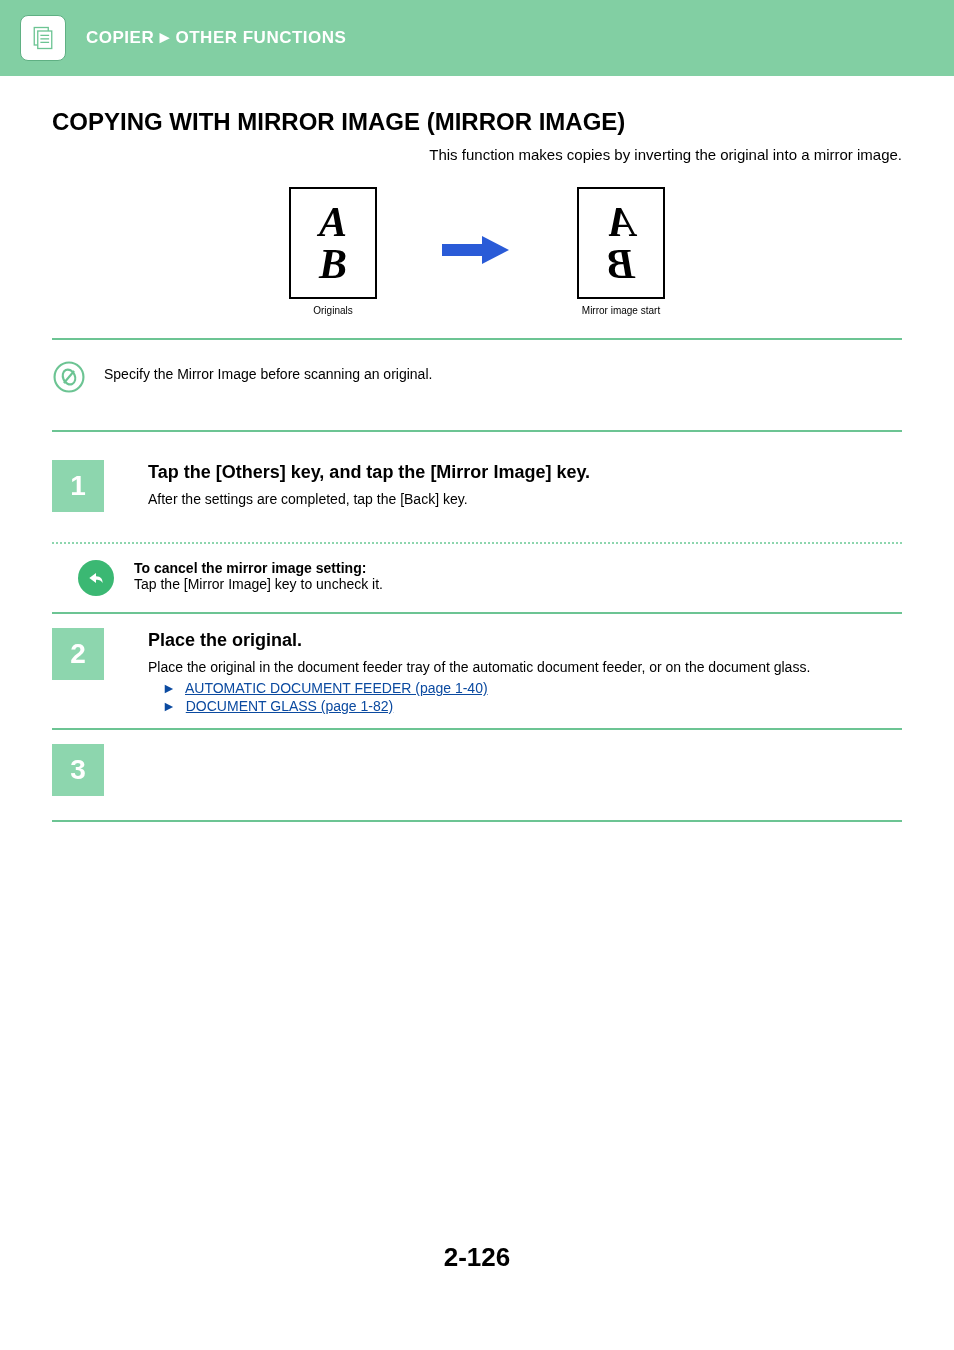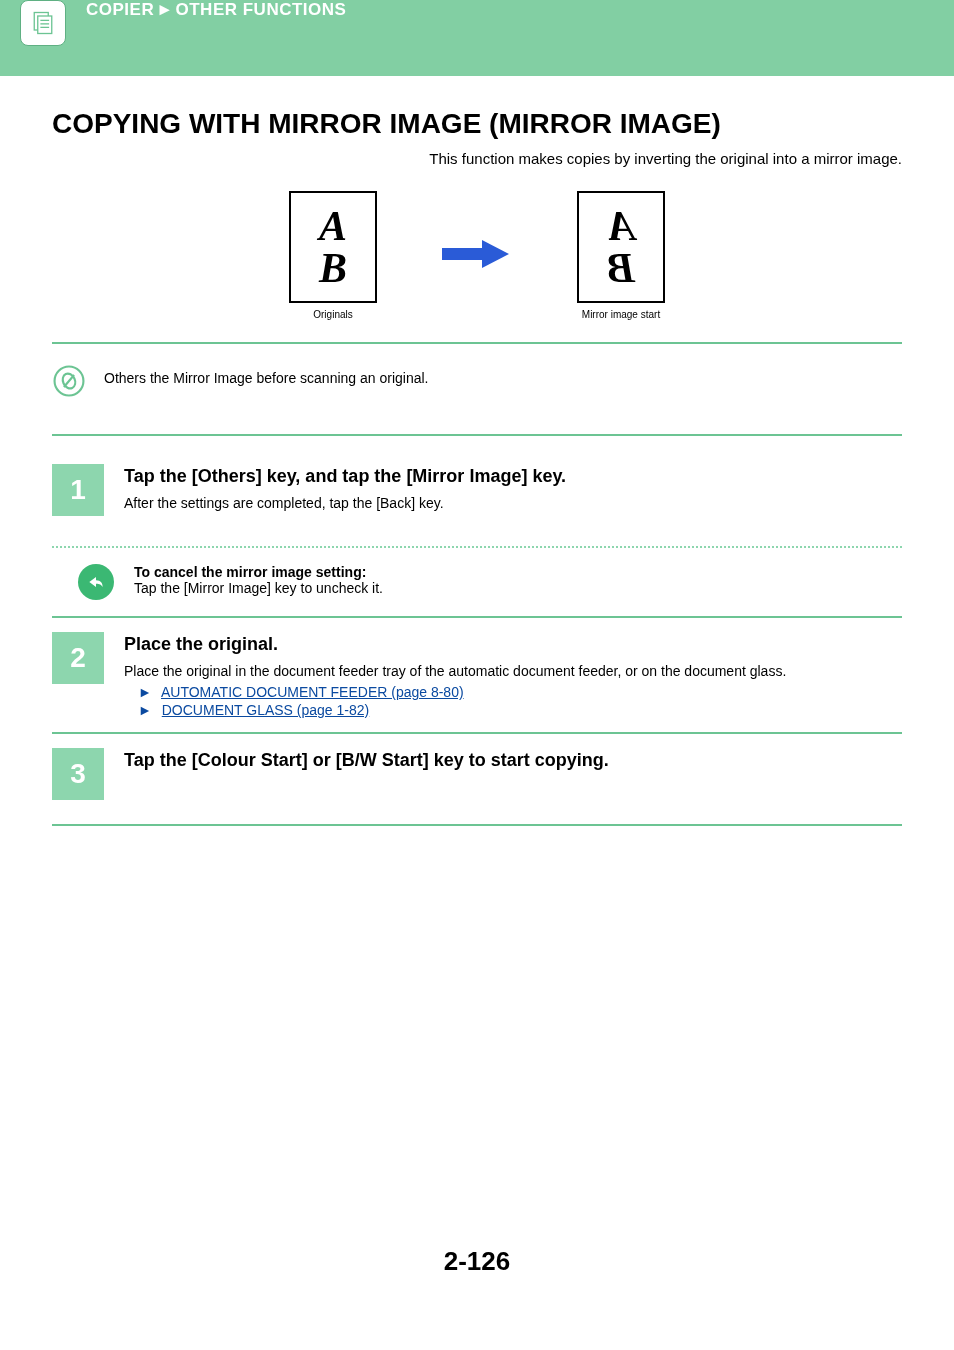--- a/index.html
+++ b/index.html
@@ -7,21 +7,21 @@
       font-family: Arial, Helvetica, sans-serif;
       width: 954px;
       margin: 0 auto;
       background: #fff;
       color: #000;
     }
     .header {
       background: #82cfa3;
       height: 76px;
       display: flex;
-      align-items: flex-start;
+      align-items: center;
       padding: 0 20px;
       gap: 20px;
     }
     .header-icon-box {
       width: 46px;
       height: 46px;
       background: #fff;
       border: 1px solid #5fb083;
       border-radius: 8px;
       display: flex;
@@ -30,21 +30,21 @@
     }
     .header-icon-box svg { width: 28px; height: 28px; }
     .breadcrumb {
       color: #fff;
       font-weight: bold;
       font-size: 17px;
       letter-spacing: 0.5px;
     }
     .breadcrumb .arrow { margin: 0 2px; }
     .content { padding: 20px 52px 0 52px; }
-    h1 { font-size: 28px; font-weight: bold; margin: 12px 0 10px 0; }
+    h1 { font-size: 24px; font-weight: bold; margin: 12px 0 10px 0; }
     .intro { font-size: 15px; margin-bottom: 24px; text-align: right; }
     .diagram-row {
       display: flex;
       justify-content: center;
       align-items: center;
       gap: 60px;
       margin: 10px 0 8px 0;
     }
     .diagram-item { text-align: center; }
     .page-box {
@@ -82,21 +82,21 @@
       height: 52px;
       background: #8dd6ae;
       color: #fff;
       font-size: 28px;
       font-weight: bold;
       display: flex;
       align-items: center;
       justify-content: center;
       flex-shrink: 0;
     }
-    .step-body { flex: 1; padding-top: 2px; }
+    .step-body { flex: 1; padding-top: 2px; margin-left: 24px; }
     .step-title { font-size: 18px; font-weight: bold; margin-bottom: 6px; }
     .step-text { font-size: 14px; line-height: 1.5; }
     .dotted-sep {
       border: none;
       border-top: 2px dotted #8dd6ae;
       margin: 16px 0;
     }
     .sub-note {
       display: flex;
       gap: 20px;
@@ -167,21 +167,21 @@
     </div>
   </div>
 
   <hr class="hr-green">
   <div class="note-row">
     <svg class="note-icon" viewBox="0 0 40 40">
       <circle cx="20" cy="20" r="17" fill="none" stroke="#6cc493" stroke-width="2.5"></circle>
       <ellipse cx="20" cy="20" rx="7" ry="9" fill="none" stroke="#6cc493" stroke-width="2.5" transform="rotate(-25 20 20)"></ellipse>
       <line x1="14" y1="27" x2="26" y2="13" stroke="#6cc493" stroke-width="2.5"></line>
     </svg>
-    <div class="note-text">Others the Mirror Image before scanning an original.</div>
+    <div class="note-text">Specify the Mirror Image before scanning an original.</div>
   </div>
   <hr class="hr-green">
 
   <div class="step" style="border-top:none;">
     <div class="step-num">1</div>
     <div class="step-body">
       <div class="step-title">Tap the [Others] key, and tap the [Mirror Image] key.</div>
       <div class="step-text">After the settings are completed, tap the [Back] key.</div>
     </div>
   </div>
@@ -198,32 +198,29 @@
     </div>
   </div>
 
   <div class="step">
     <div class="step-num">2</div>
     <div class="step-body">
       <div class="step-title">Place the original.</div>
       <div class="step-text">Place the original in the document feeder tray of the automatic document feeder, or on the document glass.</div>
       <div class="link-row">
         <span class="tri">►</span>
-        <a href="#">AUTOMATIC DOCUMENT FEEDER (page 8-80)</a>
+        <a href="#">AUTOMATIC DOCUMENT FEEDER (page 1-40)</a>
       </div>
       <div class="link-row">
         <span class="tri">►</span>
         <a href="#">DOCUMENT GLASS (page 1-82)</a>
       </div>
     </div>
   </div>
 
   <div class="step">
     <div class="step-num">3</div>
-    <div class="step-body">
-      <div class="step-title">Tap the [Colour Start] or [B/W Start] key to start copying.</div>
-    </div>
   </div>
 
   <hr class="end-hr">
 </div>
 
 <div class="page-number">2-126</div>
 
 </body></html>

